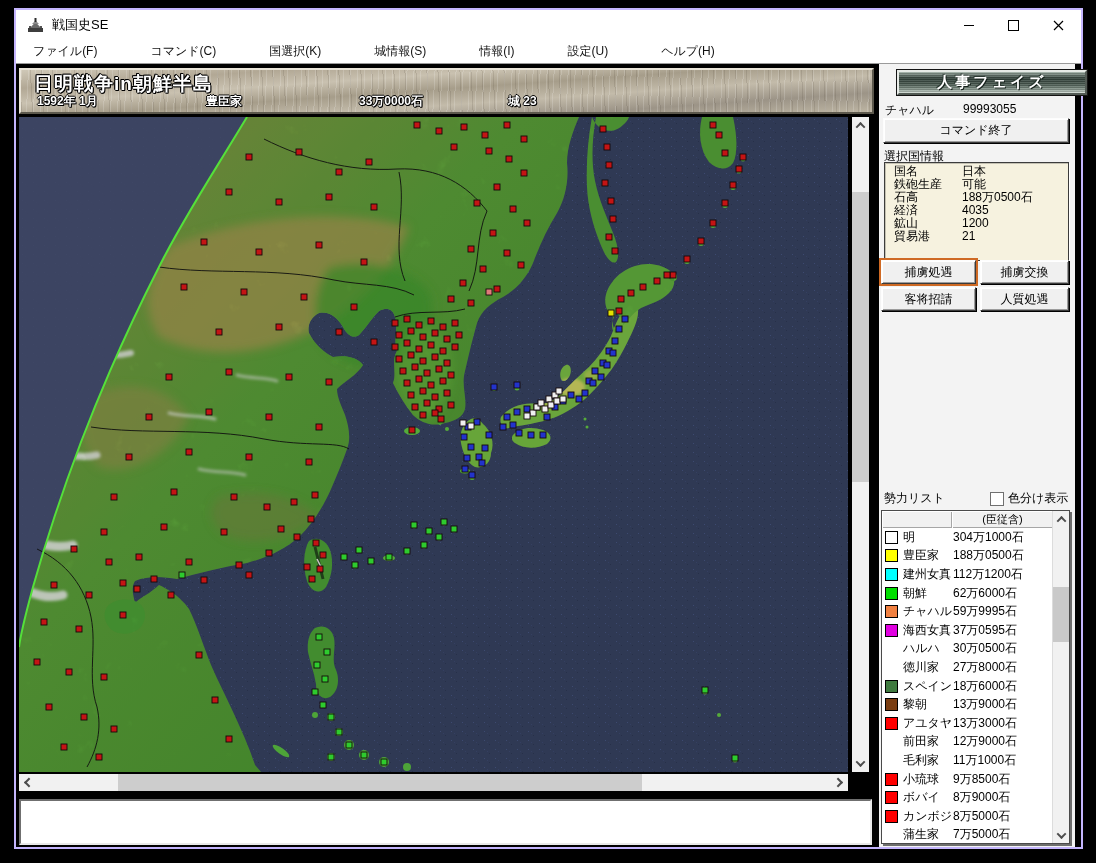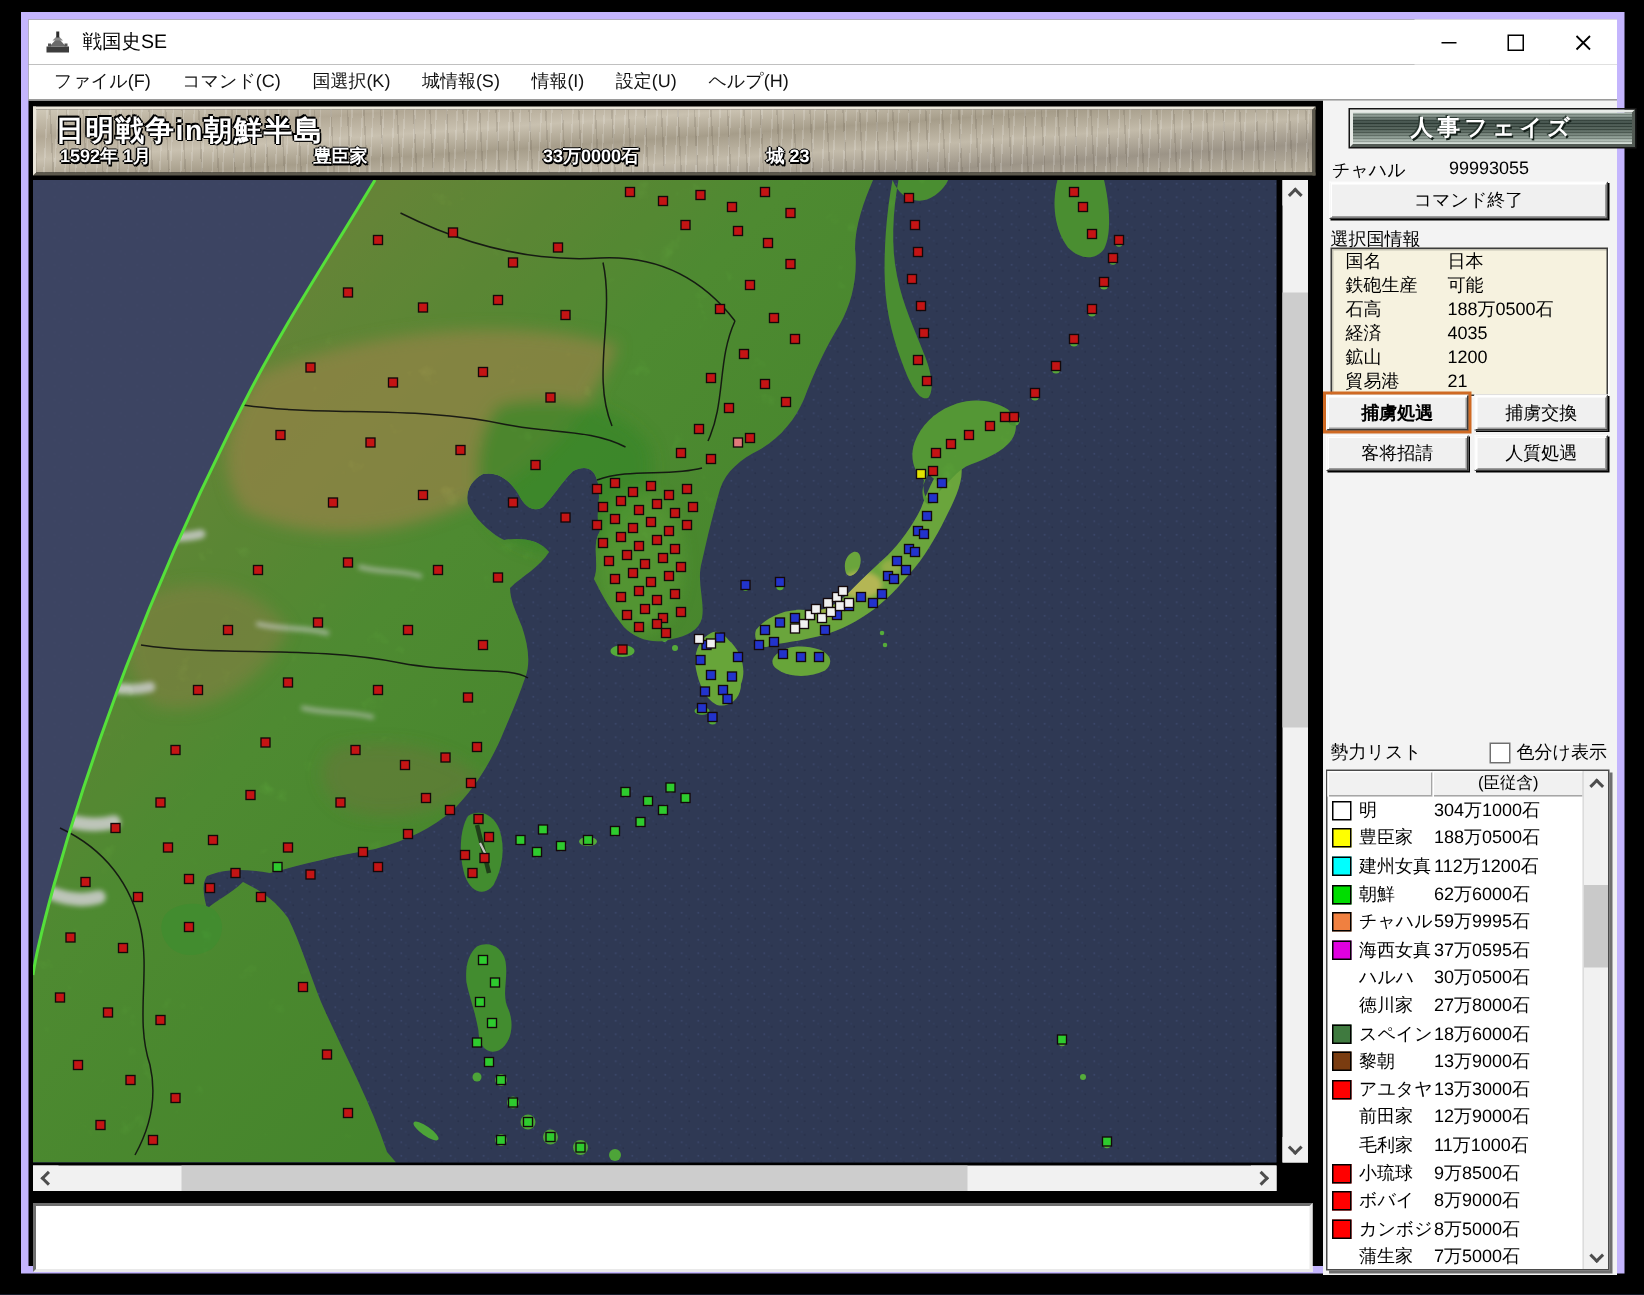--- a/index.html
+++ b/index.html
@@ -1,30 +1,30 @@
 <!DOCTYPE html>
 <html><head>
 <meta charset="utf-8">
 <style>
   html,body{margin:0;padding:0;}
   body{width:1096px;height:863px;background:#000;position:relative;overflow:hidden;
        font-family:"Liberation Sans","DejaVu Sans",sans-serif;-webkit-font-smoothing:none;}
   #window{position:absolute;left:14px;top:8px;width:1069px;height:841px;background:#000;
-          border:5px solid #c4b5fd;box-sizing:border-box;}
+          border:2px solid #c4b5fd;box-sizing:border-box;}
   
   #titlebar{position:absolute;left:0;top:0;right:0;height:30px;background:#fff;display:flex;align-items:center;}
   #titlebar .appicon{margin-left:11px;width:17px;height:16px;}
   #titlebar .ttl{margin-left:8px;font-size:13px;color:#000;}
   #wcontrols{margin-left:auto;display:flex;height:30px;}
   .wbtn{width:45px;height:30px;display:flex;align-items:center;justify-content:center;background:#fff;}
   .glyph-min{width:10px;height:1px;background:#000;display:block;}
   .glyph-max{width:9px;height:9px;border:1px solid #000;display:block;}
   
   #menu-bar{position:absolute;left:0;top:30px;right:0;height:24px;background:#fff;display:flex;
-            align-items:center;padding-left:8px;border-bottom:1px solid #9a9a9a;box-sizing:border-box;}
+            align-items:center;padding-left:8px;border-bottom:1px solid #9a9a9a;box-sizing:border-box;gap:32px;}
   .menu-item{font-size:12px;color:#111;padding:3px 9px;margin-right:3px;white-space:nowrap;}
   
   #banner{position:absolute;left:3px;top:58px;width:855px;height:46px;box-sizing:border-box;
           border:2px solid;border-color:#e9e4d8 #5c584c #5c584c #e9e4d8;
           background:
             repeating-linear-gradient(93deg, rgba(255,255,255,.17) 0 1px, rgba(255,255,255,0) 1px 7px),
             repeating-linear-gradient(87deg, rgba(66,56,44,.14) 0 1px, rgba(0,0,0,0) 1px 11px),
             linear-gradient(176deg,#cfc8b7 0%,#b2a895 18%,#c9c1b0 33%,#a69d8a 48%,#c3bbaa 64%,#9c9487 81%,#bdb5a3 100%);}
   #banner .l1{position:absolute;left:13px;top:1px;font-size:19px;font-weight:bold;color:#fff;letter-spacing:1px;
           text-shadow:1px 0 #000,-1px 0 #000,0 1px #000,0 -1px #000,1px 1px #000,-1px -1px #000;}
@@ -57,26 +57,26 @@
       repeating-linear-gradient(180deg, rgba(255,255,255,.10) 0 1px, rgba(0,0,0,.16) 1px 2px),
       linear-gradient(180deg,#a3b3a9 0%,#31413a 30%,#4c5c53 58%,#8a9a90 82%,#d2dcd5 100%);
     color:#fff;font-size:15px;font-weight:bold;letter-spacing:3px;
     text-shadow:1px 1px 0 #15201a,-1px -1px 0 #2c3a33;}
   #funds-row{position:absolute;left:6px;top:38px;font-size:12px;color:#000;width:184px;}
   #funds-row .fv{position:absolute;left:78px;top:0;}
   .btn3d{background:#f0f0f0;border:1px solid;border-color:#fdfdfd #3b3b3b #3b3b3b #fdfdfd;
          box-shadow:1px 1px 0 #000, inset 1px 1px 0 #fff, inset -1px -1px 0 #9c9c9c;
          display:flex;align-items:center;justify-content:center;font-size:12px;color:#000;
          box-sizing:border-box;white-space:nowrap;cursor:default;}
-  .btn3d.focus-orange{outline:2px solid #cf6a24;font-weight:bold;}
+  .btn3d.focus-orange{outline:2px solid #cf6a24;}
   #cmd-end{position:absolute;left:4px;top:54px;width:186px;height:25px;}
   #info-title{position:absolute;left:5px;top:84px;font-size:12px;color:#000;}
   #info-box{position:absolute;left:5px;top:98px;width:185px;height:99px;box-sizing:border-box;
             background:#f6f2df;border:1px solid #3c3c3c;box-shadow:1px 1px 0 #fff, inset 1px 1px 0 rgba(0,0,0,.2);
-            display:flex;flex-direction:column;justify-content:space-between;padding:2px 0 2px 9px;}
+            display:flex;flex-direction:column;justify-content:flex-start;padding:2px 0 2px 9px;}
   .info-row{display:flex;font-size:12px;color:#000;line-height:13px;}
   .info-label{width:68px;}
   .btn-grid{position:absolute;left:2px;display:grid;grid-template-columns:95px 89px;grid-auto-rows:24px;gap:3px 4px;}
   #action-grid{top:196px;}
   #list-grid{top:344px;}
   #plist-title{position:absolute;left:5px;top:426px;font-size:12px;color:#000;}
   #color-checkbox{position:absolute;left:111px;top:428px;width:12px;height:12px;background:#fff;border:1px solid #707070;}
   #color-label{position:absolute;left:129px;top:426px;font-size:12px;color:#000;}
   #power-list{position:absolute;left:2px;top:446px;width:189px;height:334px;background:#fff;box-sizing:border-box;
               border:1px solid #4a4a4a;box-shadow:2px 2px 0 rgba(0,0,0,.55);}

